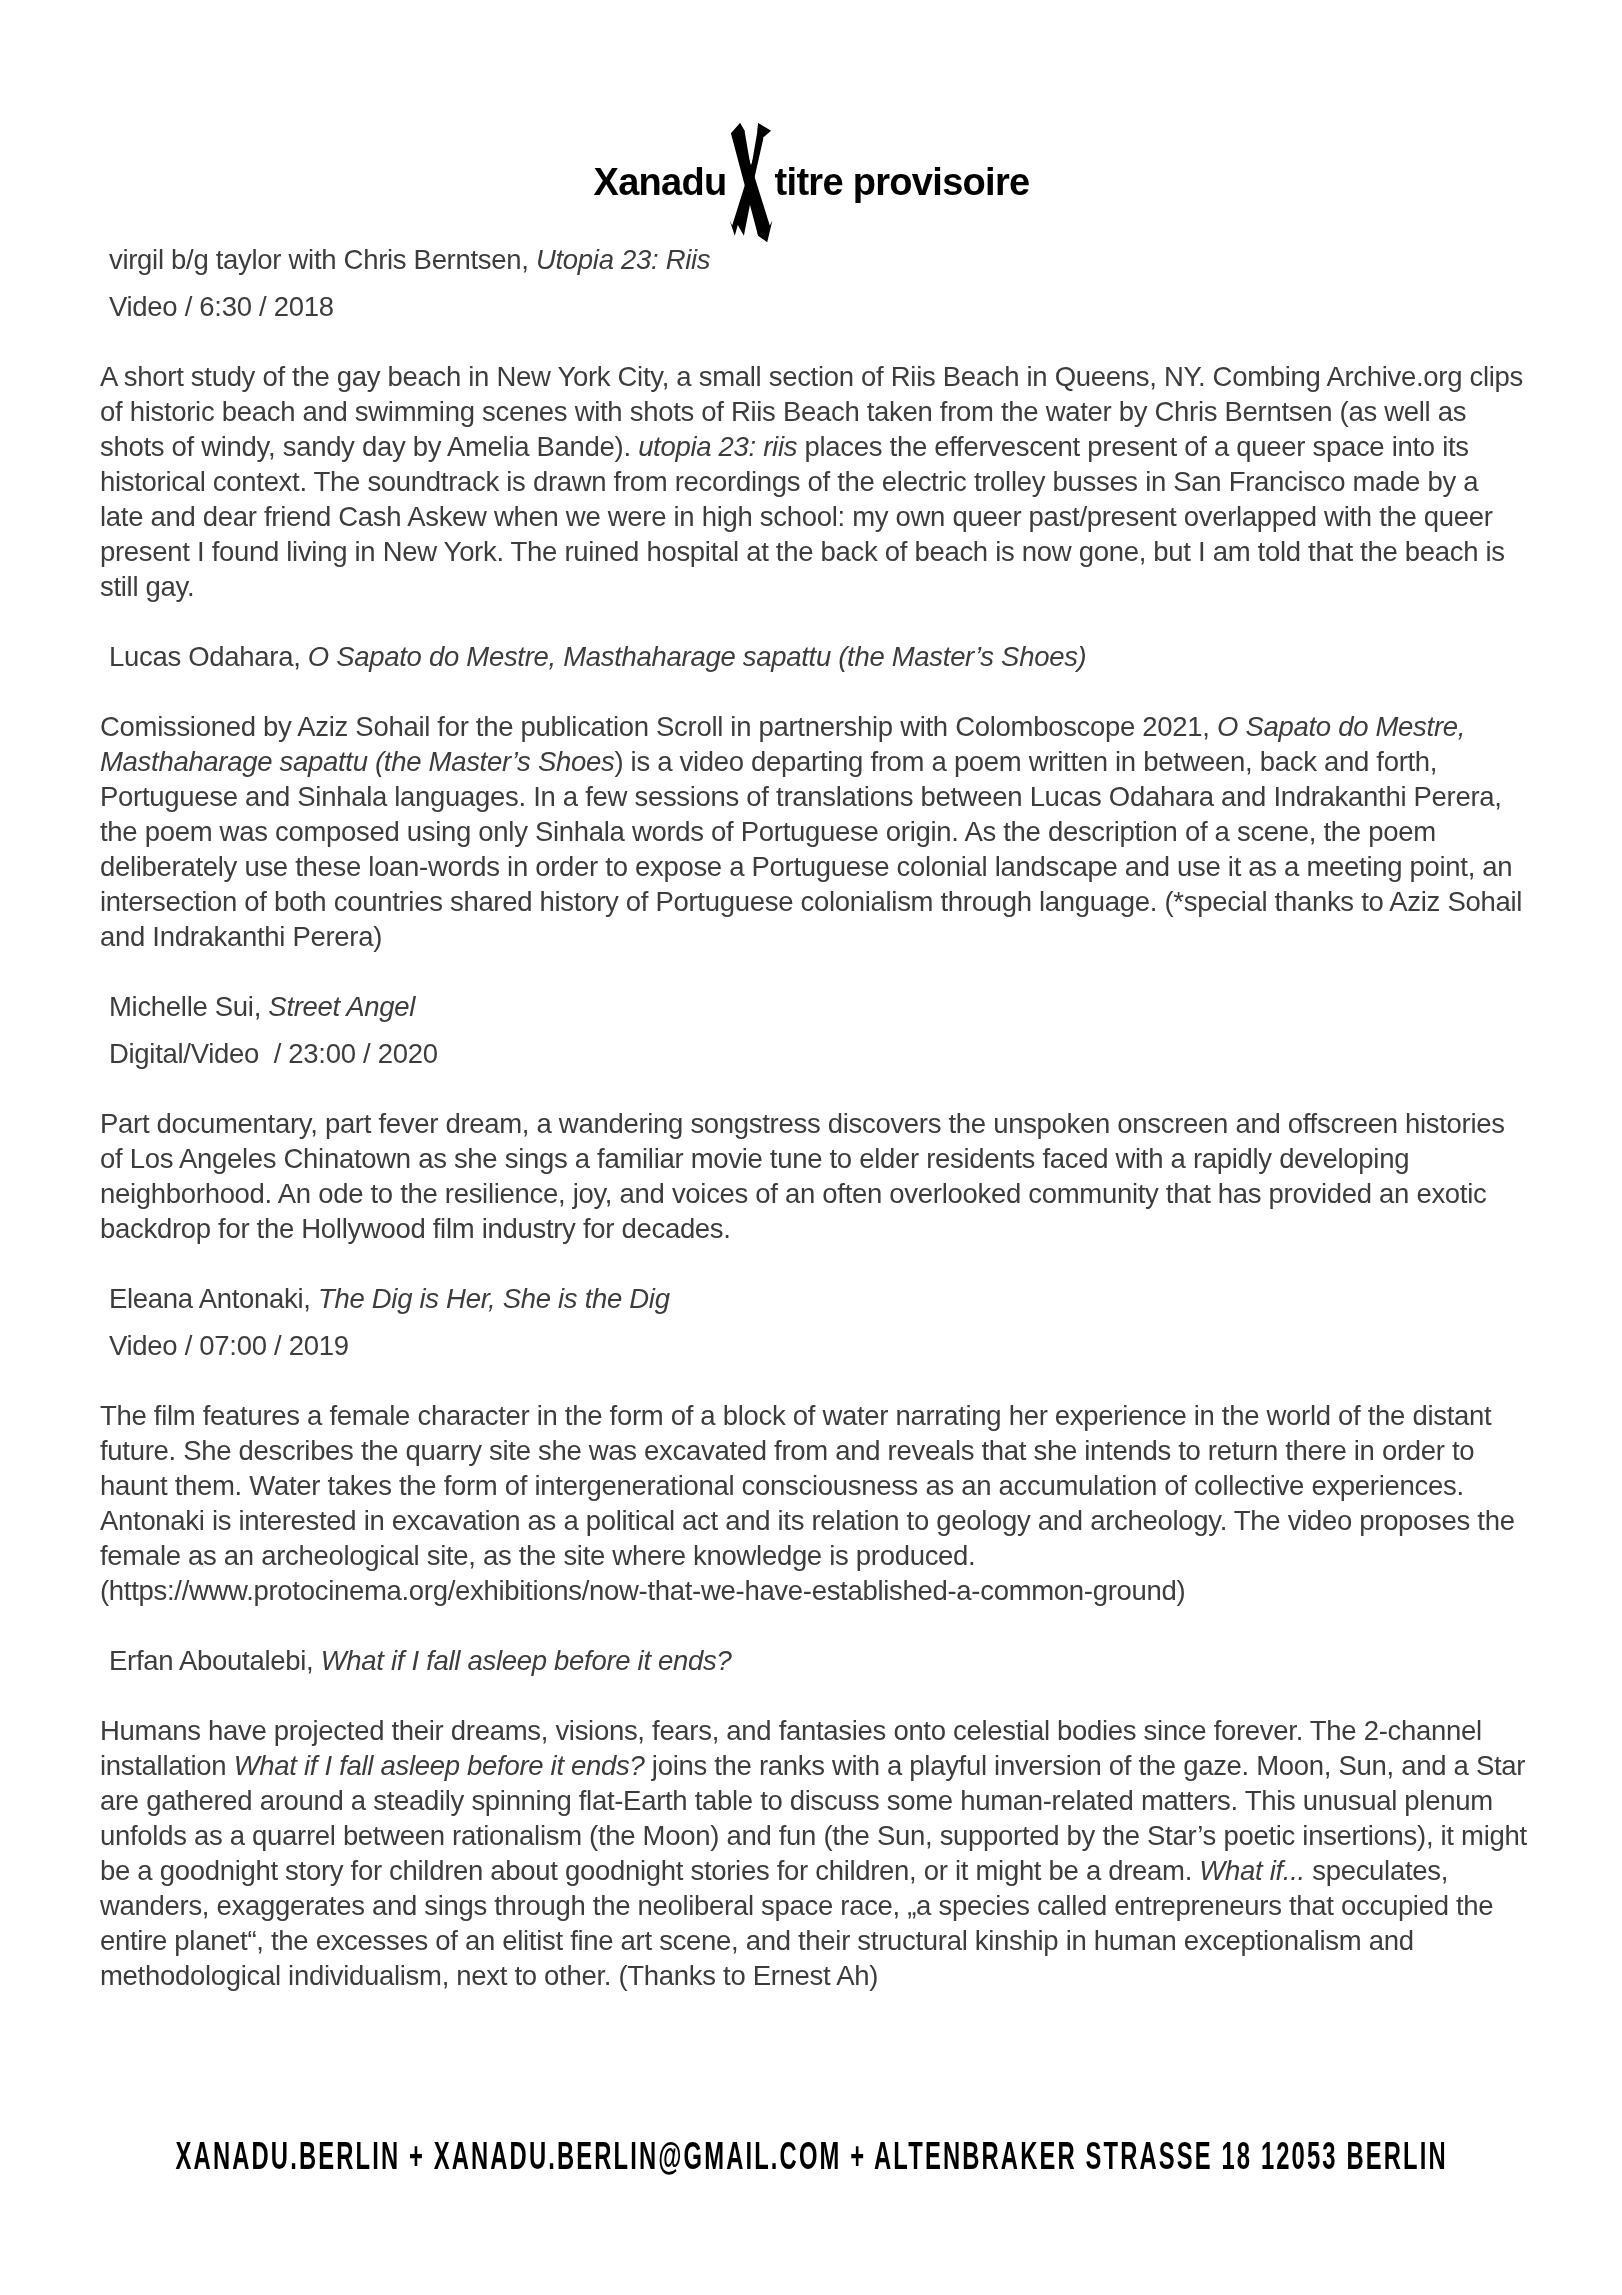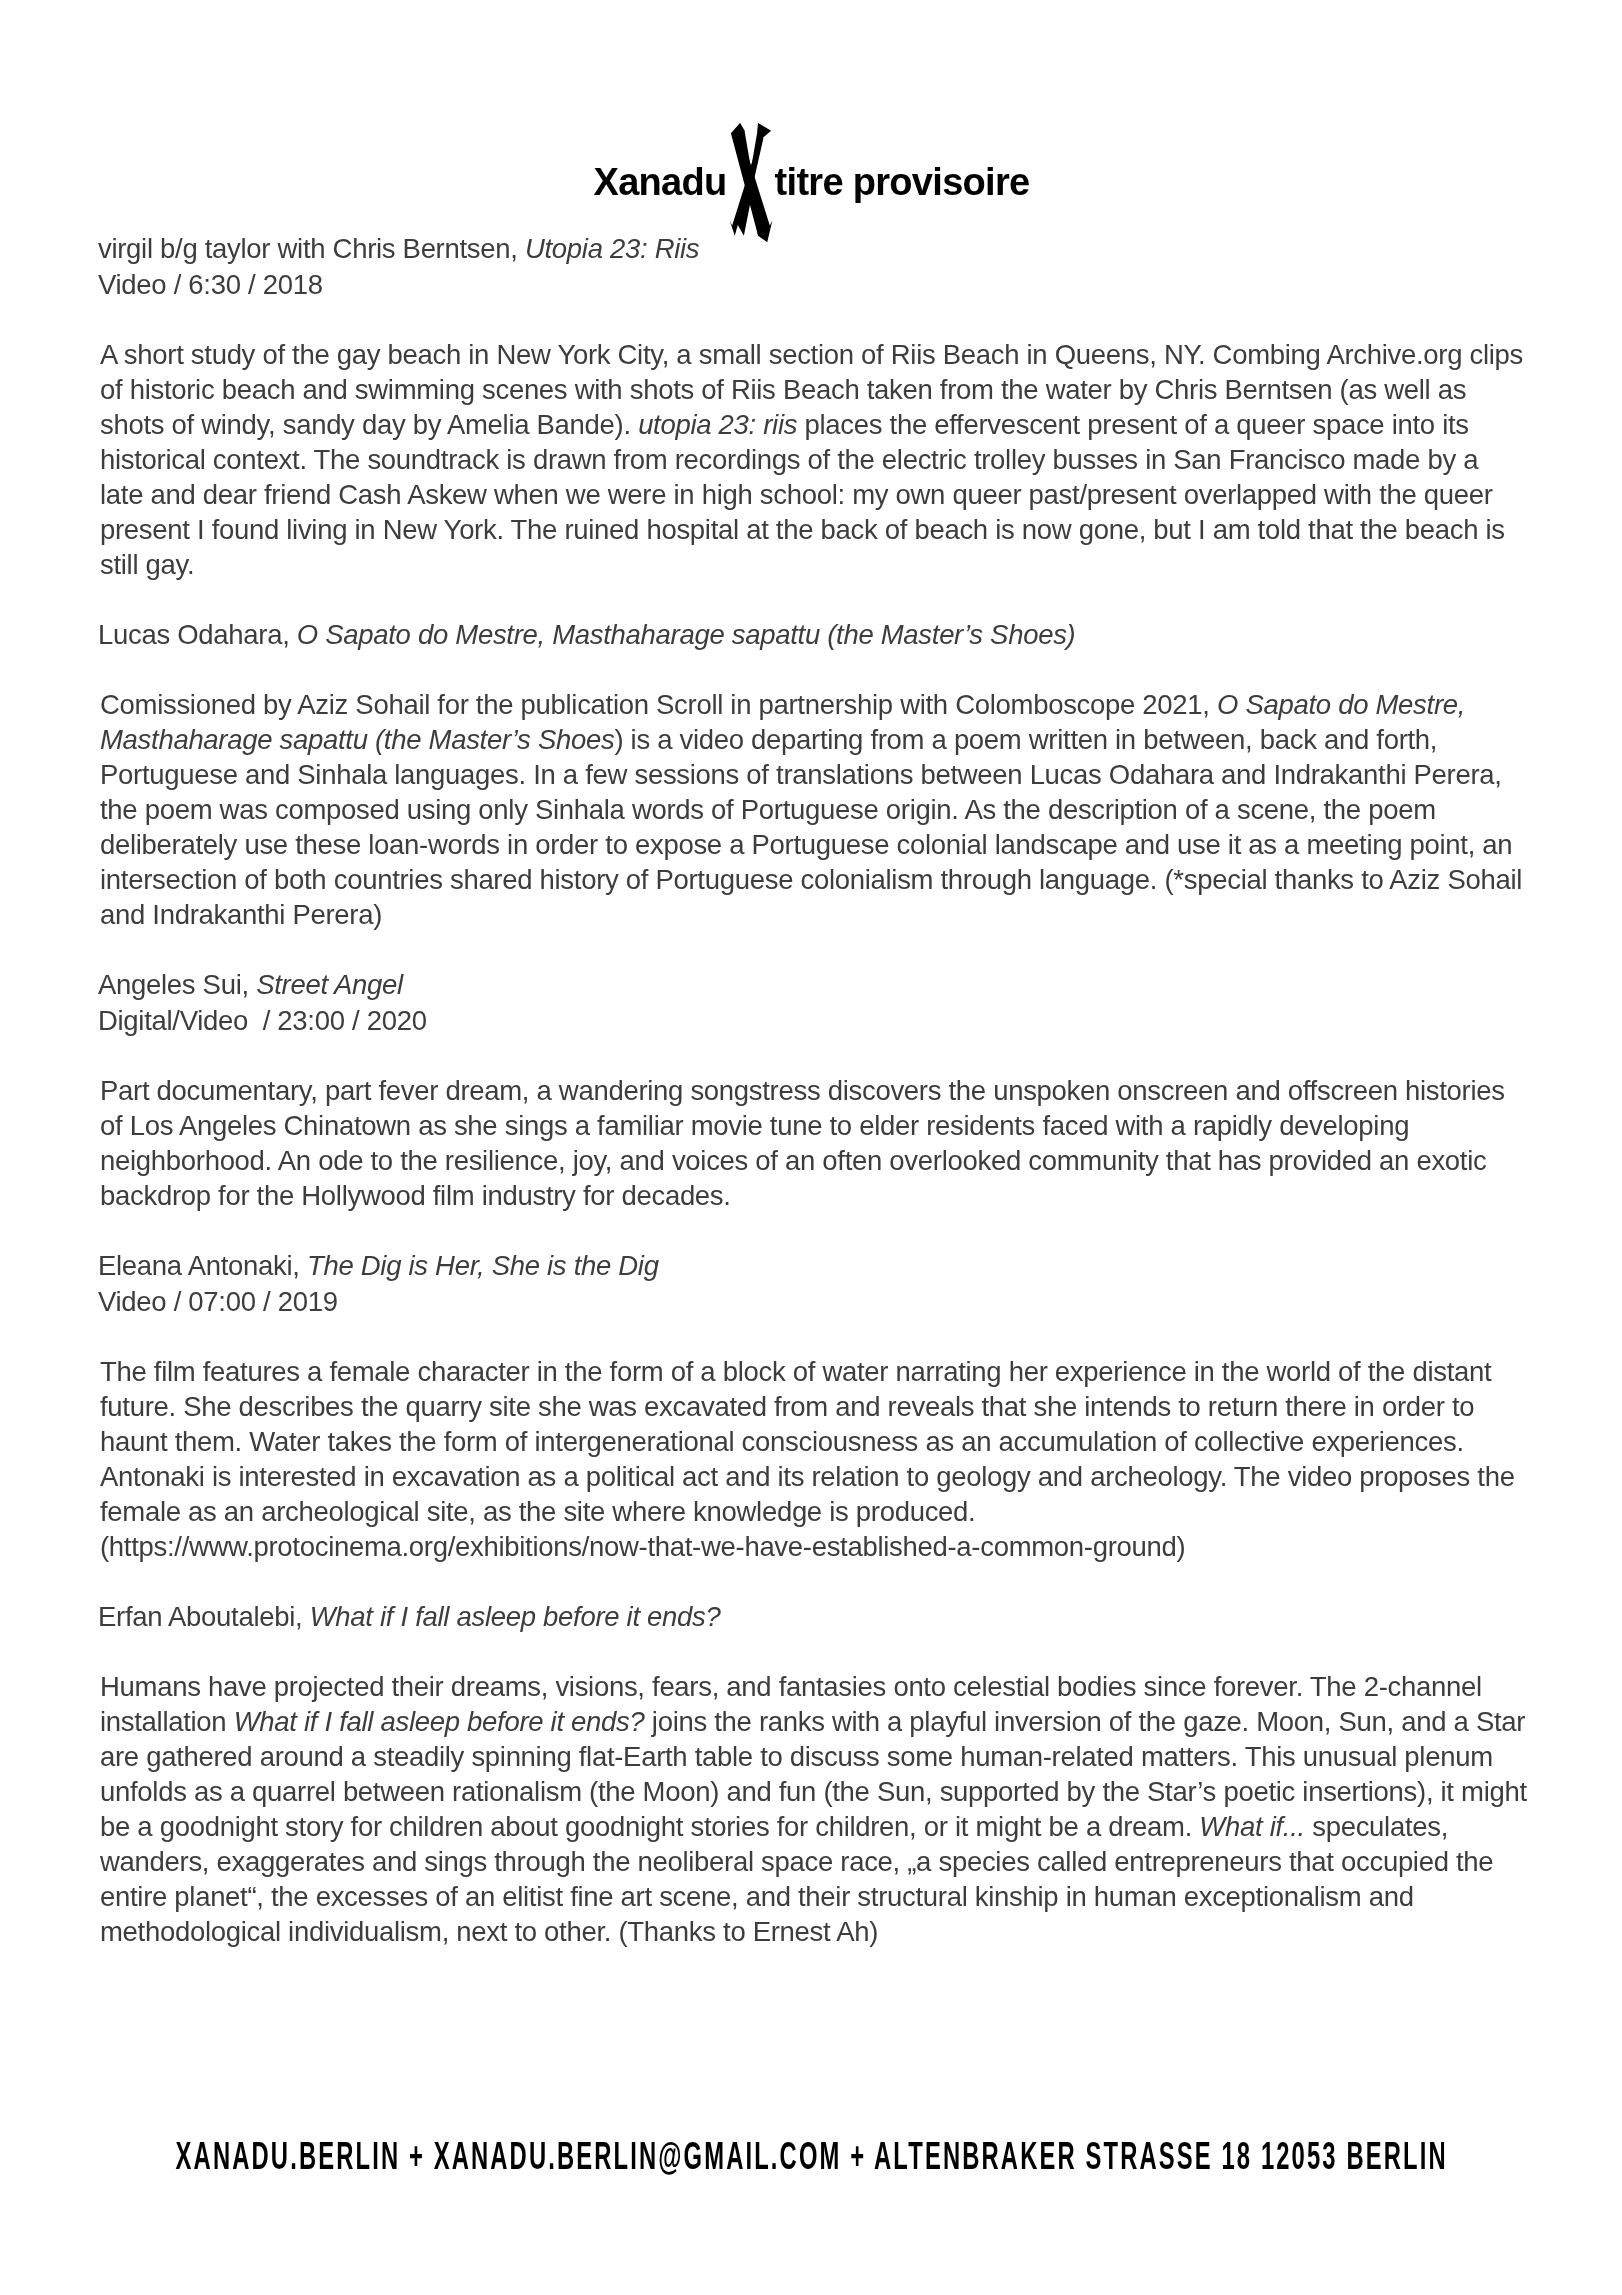--- a/index.html
+++ b/index.html
@@ -17,21 +17,21 @@
   }
   .brand {
     font-size: 38px; font-weight: 700; color: #000;
     letter-spacing: -0.7px;
   }
   .logo-x { width: 48px; height: 122px; display: block; }
   .content {
     position: absolute; top: 230px; left: 97px; width: 1434px;
     font-size: 27.5px; line-height: 35px; letter-spacing: -0.3px;
   }
-  .entry p { margin: 1px; }
+  .entry p { margin: 12px; }
   .entry .meta { white-space: pre-wrap; }
   .entry .body { margin: 35px 3px; }
   em { font-style: italic; }
   .footer {
     position: absolute; top: 2140px; left: 0; width: 100%;
     display: flex; justify-content: center;
   }
   .footer-text {
     font-size: 29px; font-weight: 700; color: #000;
     letter-spacing: 2.6px;
@@ -60,21 +60,21 @@
     <div class="entry">
       <p><span>virgil b/g taylor with Chris Berntsen, </span><em>Utopia 23: Riis</em></p>
       <p class="meta">Video / 6:30 / 2018</p>
       <p class="body"><span>A short study of the gay beach in New York City, a small section of Riis Beach in Queens, NY. Combing Archive.org clips of historic beach and swimming scenes with shots of Riis Beach taken from the water by Chris Berntsen (as well as shots of windy, sandy day by Amelia Bande). </span><em>utopia 23: riis</em><span> places the effervescent present of a queer space into its historical context. The soundtrack is drawn from recordings of the electric trolley busses in San Francisco made by a late and dear friend Cash Askew when we were in high school: my own queer past/present overlapped with the queer present I found living in New York. The ruined hospital at the back of beach is now gone, but I am told that the beach is still gay.</span></p>
     </div>
     <div class="entry">
       <p><span>Lucas Odahara, </span><em>O Sapato do Mestre, Masthaharage sapattu (the Master’s Shoes)</em></p>
       <p class="body"><span>Comissioned by Aziz Sohail for the publication Scroll in partnership with Colomboscope 2021, </span><em>O Sapato do Mestre, Masthaharage sapattu (the Master’s Shoes</em><span>) is a video departing from a poem written in between, back and forth, Portuguese and Sinhala languages. In a few sessions of translations between Lucas Odahara and Indrakanthi Perera, the poem was composed using only Sinhala words of Portuguese origin. As the description of a scene, the poem deliberately use these loan-words in order to expose a Portuguese colonial landscape and use it as a meeting point, an intersection of both countries shared history of Portuguese colonialism through language. (*special thanks to Aziz Sohail and Indrakanthi Perera)</span></p>
     </div>
     <div class="entry">
-      <p><span>Angeles Sui, </span><em>Street Angel</em></p>
+      <p><span>Michelle Sui, </span><em>Street Angel</em></p>
       <p class="meta">Digital/Video  / 23:00 / 2020</p>
       <p class="body"><span>Part documentary, part fever dream, a wandering songstress discovers the unspoken onscreen and offscreen histories of Los Angeles Chinatown as she sings a familiar movie tune to elder residents faced with a rapidly developing neighborhood. An ode to the resilience, joy, and voices of an often overlooked community that has provided an exotic backdrop for the Hollywood film industry for decades.</span></p>
     </div>
     <div class="entry">
       <p><span>Eleana Antonaki, </span><em>The Dig is Her, She is the Dig</em></p>
       <p class="meta">Video / 07:00 / 2019</p>
       <p class="body"><span>The film features a female character in the form of a block of water narrating her experience in the world of the distant future. She describes the quarry site she was excavated from and reveals that she intends to return there in order to haunt them. Water takes the form of intergenerational consciousness as an accumulation of collective experiences. Antonaki is interested in excavation as a political act and its relation to geology and archeology. The video proposes the female as an archeological site, as the site where knowledge is produced. (https://www.protocinema.org/exhibitions/now-that-we-have-established-a-common-ground)</span></p>
     </div>
     <div class="entry">
       <p><span>Erfan Aboutalebi, </span><em>What if I fall asleep before it ends?</em></p>

